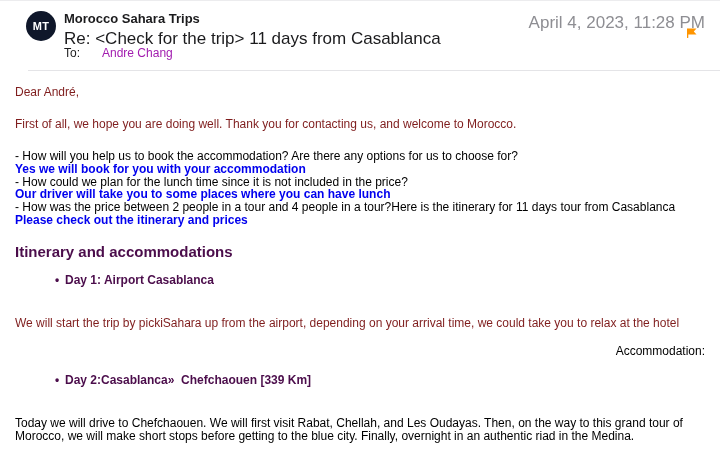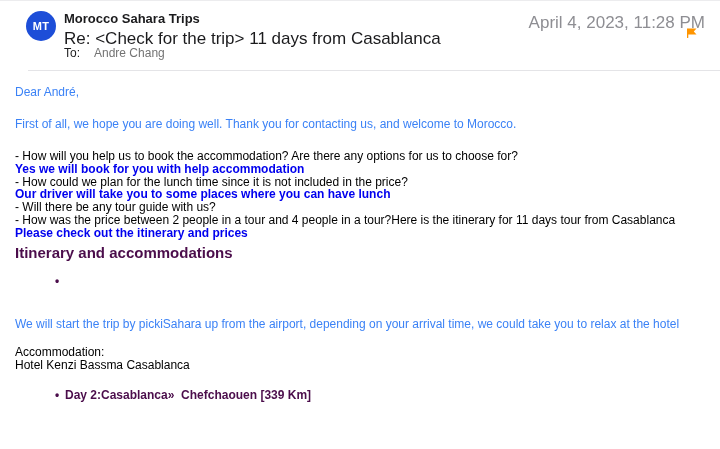--- a/index.html
+++ b/index.html
@@ -23,21 +23,21 @@
     position: absolute;
     left: 28px; right: 0; bottom: 0;
     height: 1px;
     background: #e4e4e7;
   }
   .avatar {
     position: absolute;
     left: 26px; top: 10px;
     width: 30px; height: 30px;
     border-radius: 50%;
-    background: #1d4ed8;
+    background: #0f172a;
     color: #ffffff;
     font-size: 11px;
     font-weight: bold;
     display: flex;
     align-items: center;
     justify-content: center;
     letter-spacing: .2px;
   }
   .sender-name {
     position: absolute;
@@ -52,21 +52,21 @@
     left: 64px; top: 28px;
     font-size: 17px;
     color: #1b1b1d;
   }
   .to-row {
     position: absolute;
     left: 64px; top: 45px;
     font-size: 12px;
     color: #1b1b1d;
   }
-  .to-row .to-name { color: #737373; margin-left: 14px; }
+  .to-row .to-name { color: #a21caf; margin-left: 22px; }
   .date-text {
     position: absolute;
     right: 15px; top: 12px;
     font-size: 17px;
     color: #8e8e93;
   }
   .flag-btn {
     position: absolute;
     right: 21px; top: 26px;
     width: 14px; height: 14px;
@@ -74,45 +74,45 @@
     cursor: pointer;
     line-height: 0;
   }
   
   .mail-body {
     padding: 15px 15px 0 15px;
     font-size: 12px;
     color: #000000;
     line-height: 13px;
   }
-  .purple { color: #3b82f6; }
+  .purple { color: #7f1d1d; }
   .blue-ans { color: #0000ee; font-weight: bold; }
   .para-gap { margin-top: 19px; }
   .qa-block div { line-height: 12.8px; }
   .section-title {
-    margin-top: 6px;
+    margin-top: 18px;
     font-size: 15px;
     font-weight: bold;
     color: #4b0d4b;
   }
   .bullet-row {
     display: flex;
     margin-top: 16px;
     padding-left: 40px;
     color: #4b0d4b;
     font-weight: bold;
   }
   .bullet-dot {
     width: 10px;
     flex: 0 0 10px;
     font-size: 12px;
     line-height: 13px;
   }
   .desc { margin-top: 30px; }
-  .accom-block { margin-top: 15px; line-height: 13.5px; }
+  .accom-block { margin-top: 15px; line-height: 13.5px; text-align: right; }
 </style>
 </head>
 <body>
 
 <div class="mail-pane">
 
   <div class="mail-header">
     <div class="avatar">
       <span>MT</span>
     </div>
@@ -132,41 +132,41 @@
   </div>
 
   <div class="mail-body">
 
     <div class="purple">Dear André,</div>
 
     <div class="purple para-gap">First of all, we hope you are doing well. Thank you for contacting us, and welcome to Morocco.</div>
 
     <div class="qa-block para-gap">
       <div>- How will you help us to book the accommodation? Are there any options for us to choose for?</div>
-      <div class="blue-ans">Yes we will book for you with help accommodation</div>
+      <div class="blue-ans">Yes we will book for you with your accommodation</div>
       <div>- How could we plan for the lunch time since it is not included in the price?</div>
       <div class="blue-ans">Our driver will take you to some places where you can have lunch</div>
-      <div>- Will there be any tour guide with us?</div>
       <div>- How was the price between 2 people in a tour and 4 people in a tour?Here is the itinerary for 11 days tour from Casablanca</div>
       <div class="blue-ans">Please check out the itinerary and prices</div>
     </div>
 
     <div class="section-title">Itinerary and accommodations</div>
 
     <div class="bullet-row">
       <span class="bullet-dot">•</span>
+      <span>Day 1: Airport Casablanca</span>
     </div>
 
     <div class="purple desc">We will start the trip by pickiSahara up from the airport, depending on your arrival time, we could take you to relax at the hotel</div>
 
     <div class="accom-block">
       <div>Accommodation:</div>
-      <div>Hotel Kenzi Bassma Casablanca</div>
     </div>
 
     <div class="bullet-row">
       <span class="bullet-dot">•</span>
       <span>Day 2:Casablanca»&nbsp; Chefchaouen [339 Km]</span>
     </div>
 
+    <div class="desc">Today we will drive to Chefchaouen. We will first visit Rabat, Chellah, and Les Oudayas. Then, on the way to this grand tour of Morocco, we will make short stops before getting to the blue city. Finally, overnight in an authentic riad in the Medina.</div>
 
   </div>
 </div>
 
 </body></html>

